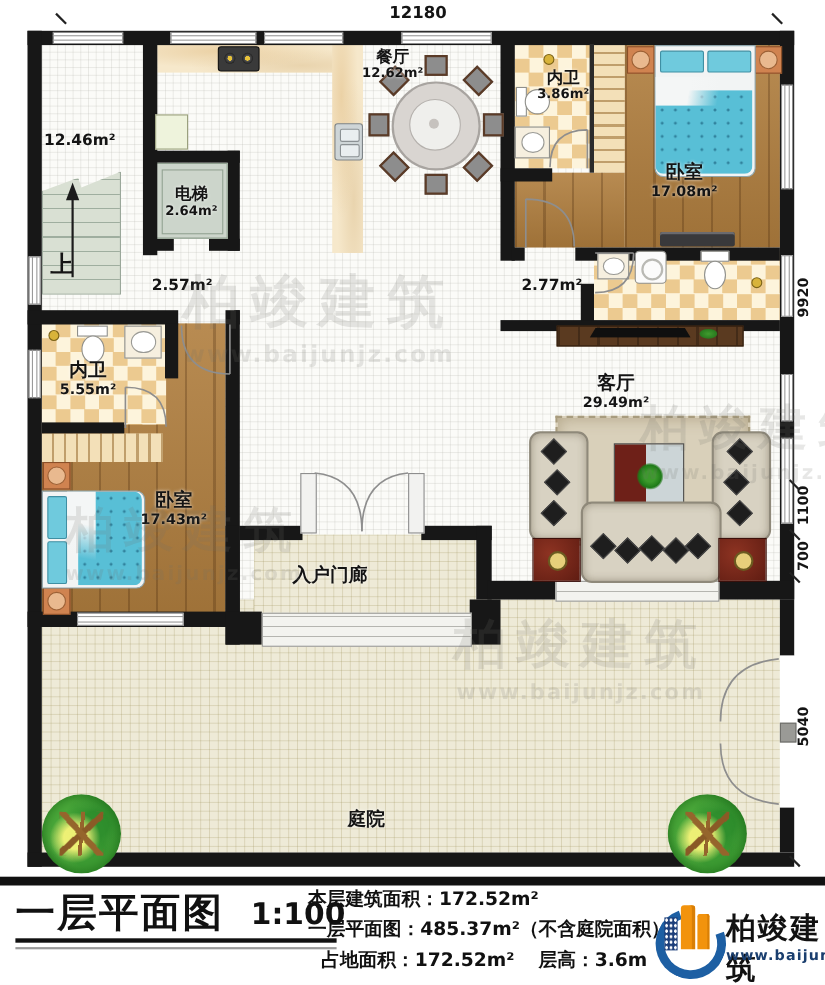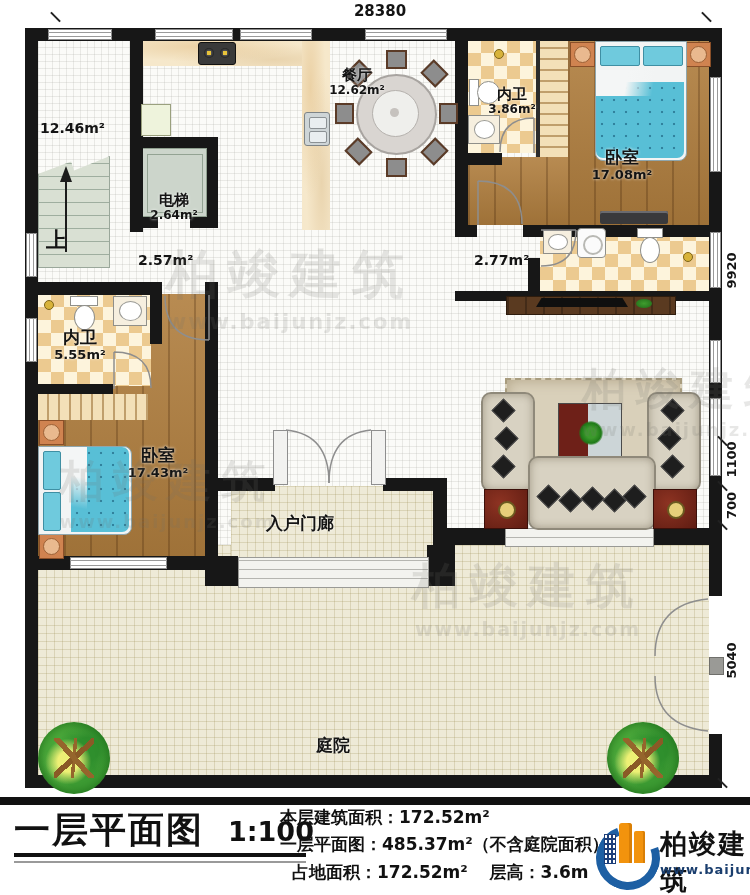--- a/index.html
+++ b/index.html
@@ -36,21 +36,21 @@
   .win-h::before,.win-h::after{content:"";position:absolute;left:0;right:0;height:1px;background:#9a9a9a;}
   .win-h::before{top:3px}.win-h::after{bottom:3px}
   .win-v{position:absolute;background:#fff;box-shadow:inset 0 0 0 1px #8c8c8c;}
   .win-v::before,.win-v::after{content:"";position:absolute;top:0;bottom:0;width:1px;background:#9a9a9a;}
   .win-v::before{left:3px}.win-v::after{right:3px}
   
   .room-label{position:absolute;text-align:center;color:#141414;font-weight:bold;line-height:1.15;
     text-shadow:0 0 3px rgba(255,255,255,.9);}
   .room-label .nm{font-size:17px;display:block;}
   .room-label .ar{font-size:13px;display:block;}
-  .room-label.sm .nm{font-size:15px;margin-top:24px;}
+  .room-label.sm .nm{font-size:15px;}
   .room-label.sm .ar{font-size:12px;}
   .annot{position:absolute;font-weight:bold;font-size:14px;color:#141414;}
   .dim{position:absolute;font-weight:bold;font-size:15px;color:#141414;}
   .dim-v{transform:rotate(-90deg);transform-origin:center;font-size:13px;width:60px;text-align:center;}
   .tick{position:absolute;width:13px;height:2px;background:#222;transform:rotate(45deg);}
   
   .wm{position:absolute;text-align:center;color:rgba(110,110,108,.17);pointer-events:none;z-index:40;}
   .wm .wm-brand{display:block;font-weight:bold;letter-spacing:10px;}
   .wm .wm-url{display:block;font-weight:bold;letter-spacing:2px;}
   
@@ -308,33 +308,37 @@
       <span class="ar">2.64m²</span>
   </div>
   <div class="room-label" style="left:35px;top:328px;width:90px;">
     <span class="nm">内卫</span>
       <span class="ar">5.55m²</span>
   </div>
   <div class="room-label" style="left:108px;top:446px;width:100px;">
     <span class="nm">卧室</span>
       <span class="ar">17.43m²</span>
   </div>
+  <div class="room-label" style="left:500px;top:340px;width:120px;">
+    <span class="nm">客厅</span>
+      <span class="ar">29.49m²</span>
+  </div>
   <div class="room-label" style="left:230px;top:514px;width:140px;">
     <span class="nm">入户门廊</span>
   </div>
   <div class="room-label" style="left:283px;top:736px;width:100px;">
     <span class="nm">庭院</span>
   </div>
 
   <div class="annot" style="left:40px;top:120px;">12.46m²</div>
   <div class="annot" style="left:138px;top:252px;">2.57m²</div>
   <div class="annot" style="left:474px;top:252px;">2.77m²</div>
   <div class="annot" style="left:46px;top:226px;font-size:21px;">上</div>
 
-  <div class="dim" style="left:330px;top:2px;width:100px;text-align:center;">28380</div>
+  <div class="dim" style="left:330px;top:2px;width:100px;text-align:center;">12180</div>
   <div class="tick" style="left:49px;top:16px;"></div>
   <div class="tick" style="left:700px;top:16px;"></div>
   <div class="dim dim-v" style="left:701px;top:263px;">9920</div>
   <div class="dim dim-v" style="left:701px;top:452px;">1100</div>
   <div class="dim dim-v" style="left:701px;top:498px;">700</div>
   <div class="dim dim-v" style="left:701px;top:653px;">5040</div>
   <div class="tick" style="left:716px;top:440px;"></div>
   <div class="tick" style="left:716px;top:485px;"></div>
   <div class="tick" style="left:716px;top:524px;"></div>
   <div class="tick" style="left:716px;top:782px;"></div>

